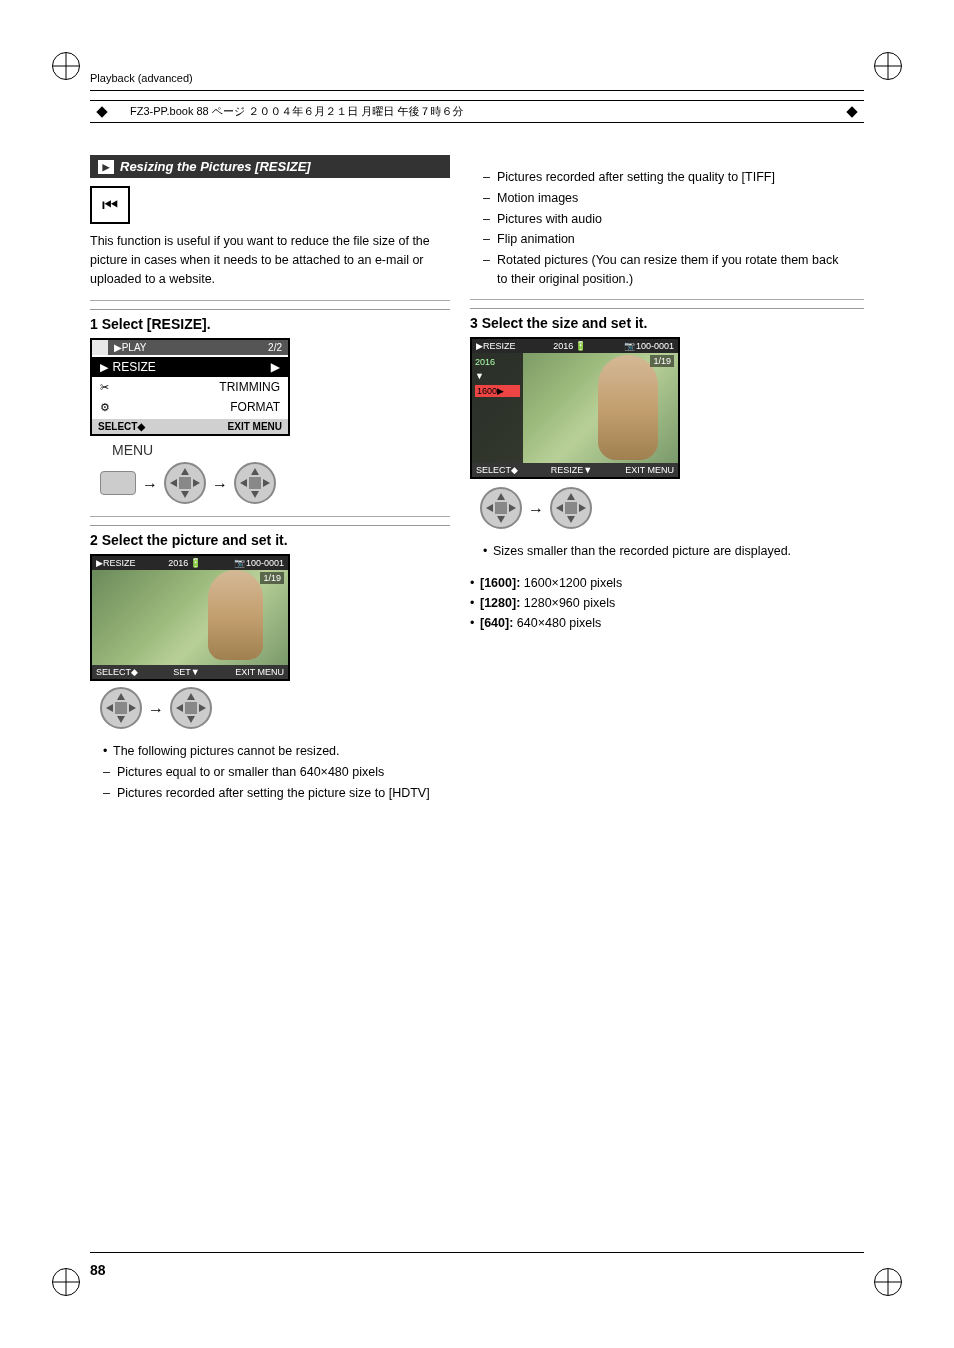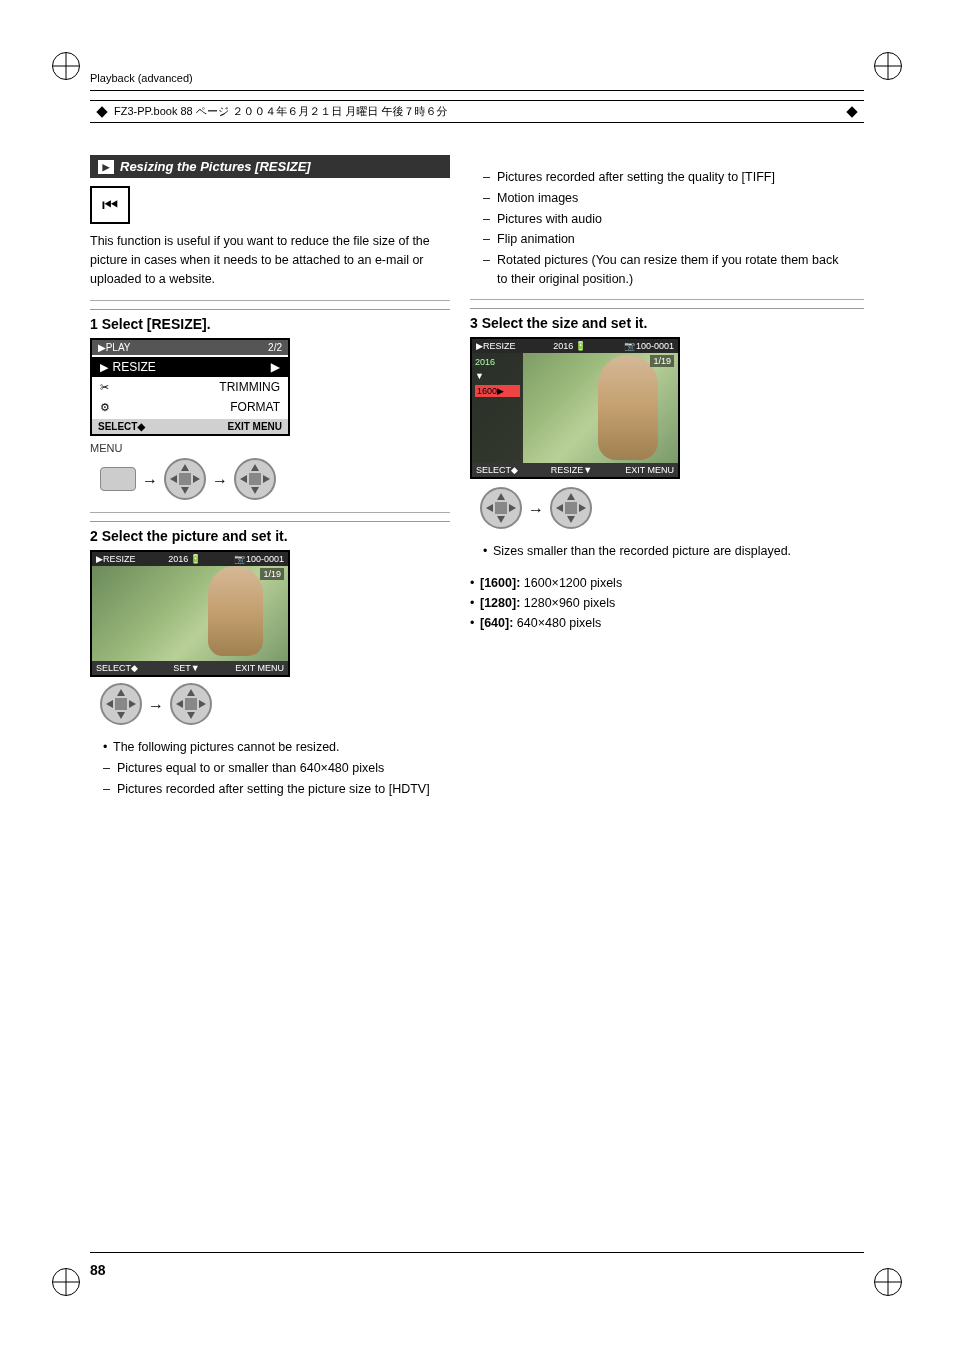--- a/index.html
+++ b/index.html
@@ -171,20 +171,21 @@
       background: #e8e8e8;
     }
     .menu-screen-header {
       background: #555;
       color: #fff;
       font-size: 10px;
       padding: 2px 6px;
       display: flex;
       align-items: center;
       justify-content: space-between;
+      margin-left: 16px;
     }
     .menu-screen-body {
       background: #fff;
       padding: 2px 0;
     }
     .menu-item {
       padding: 3px 8px;
       font-size: 12px;
       display: flex;
       align-items: center;
@@ -299,23 +300,24 @@
       padding-left: 10px;
       position: relative;
     }
     .size-list li::before {
       content: '•';
       position: absolute;
       left: 0;
     }
 
     .menu-word {
-      font-size: 11px;
+      font-size: 14px;
       color: #333;
       margin-bottom: 4px;
+      margin-left: 22px;
     }
 
     
     .dpad {
       width: 42px;
       height: 42px;
       position: relative;
       border-radius: 50%;
       background: #ccc;
       border: 2px solid #888;
@@ -392,21 +394,21 @@
   <div class="reg-mark reg-tr"></div>
   <div class="reg-mark reg-bl"></div>
   <div class="reg-mark reg-br"></div>
 
   <div class="header-line"></div>
 
   <div class="header-text">Playback (advanced)</div>
 
   <div class="footer-line"></div>
 
-  <div style="position:absolute; top:100px; left:90px; right:90px; border-top:1.5px solid #000; border-bottom:1.5px solid #000; padding:3px 8px; display:flex; align-items:center; gap:8px;">
+  <div style="position:absolute; top:100px; left:90px; right:90px; border-top:1.5px solid #000; border-bottom:1.5px solid #000; padding:3px 8px; display:flex; align-items:center; gap:24px;">
     <div class="diamond"></div>
     <span style="font-size:11px;">FZ3-PP.book  88 ページ  ２００４年６月２１日  月曜日  午後７時６分</span>
     <div class="diamond" style="margin-left:auto;"></div>
   </div>
 
   <div class="page-number">88</div>
 
   <div class="two-col">
 
     <div class="left-col">

